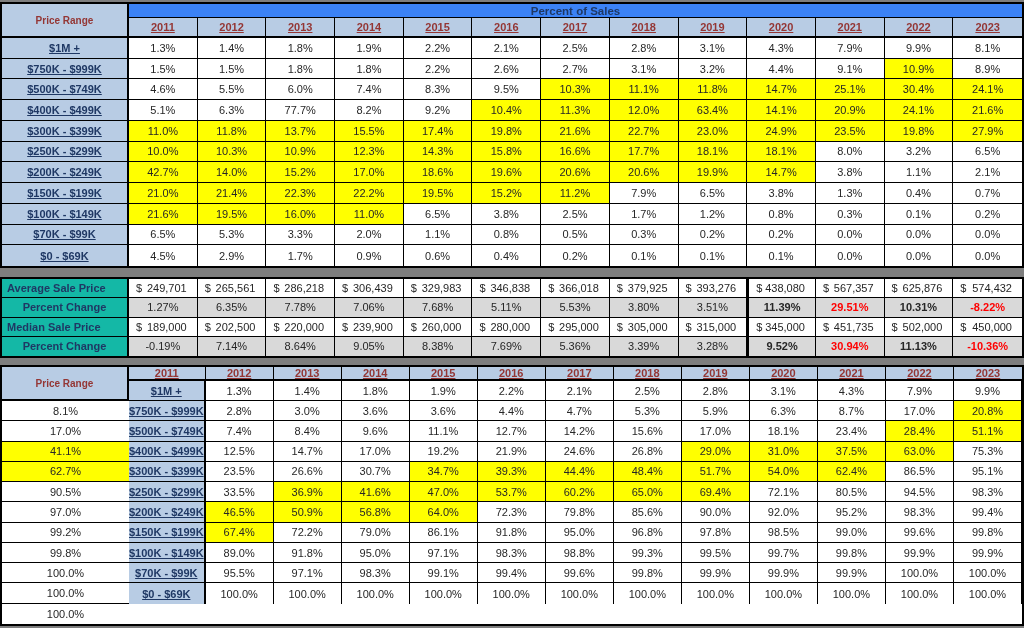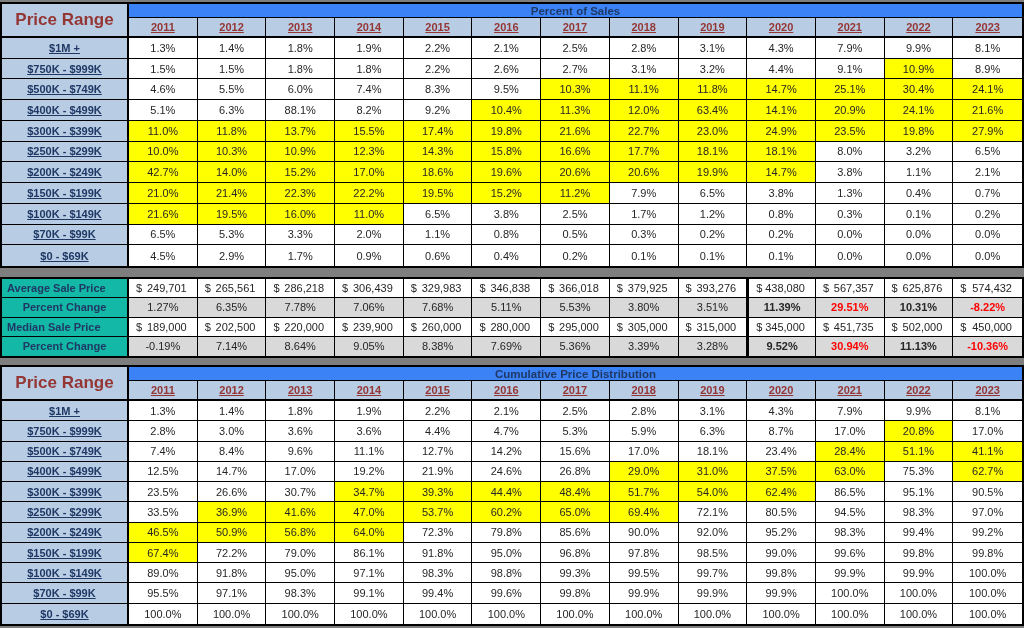--- a/index.html
+++ b/index.html
@@ -21,21 +21,21 @@
     border:2px solid #000;box-sizing:border-box;background:#fff;
   }
   .c{
     display:flex;align-items:center;justify-content:center;
     border-right:1px solid #000;border-bottom:1px solid #000;
     font-size:11px;color:#262626;box-sizing:border-box;background:#fff;
     white-space:nowrap;
   }
   .nr{border-right:none !important;}
   .nb{border-bottom:none !important;}
-  .corner{grid-column:1;grid-row:1/3;background:#B8CCE4;border-right-width:2px;border-bottom-width:2px;color:#943634;font-weight:bold;font-size:17px;}
+  .corner{grid-column:1;grid-row:1/3;background:#B8CCE4;border-right-width:2px;border-bottom-width:2px;color:#943634;font-weight:bold;font-size:10px;}
   .title{grid-column:2/15;background:#3b82f6;color:#1F3864;font-weight:bold;font-size:11.5px;border-right:none;}
   .yr{background:#B8CCE4;color:#943634;font-weight:bold;border-bottom-width:2px;text-decoration:underline;}
   .lab{background:#B8CCE4;color:#1F3864;font-weight:bold;text-decoration:underline;border-right-width:2px;}
   .yellow{background:#FFFF00;}
   .slab{background:#14b8a6;color:#1F3864;font-weight:bold;border-right-width:2px;}
   .slab-left{justify-content:flex-start;padding-left:5px;}
   .cur{justify-content:space-between;padding:0 10px 0 7px;}
   .pct{background:#D9D9D9;text-align:right;}
   .b{font-weight:bold;}
   .red{color:#FF0000;}
@@ -98,21 +98,21 @@
     <div class="c yellow ">10.3%</div>
     <div class="c yellow ">11.1%</div>
     <div class="c yellow ">11.8%</div>
     <div class="c yellow ">14.7%</div>
     <div class="c yellow ">25.1%</div>
     <div class="c yellow ">30.4%</div>
     <div class="c yellow nr ">24.1%</div>
     <div class="c lab">$400K - $499K</div>
     <div class="c ">5.1%</div>
     <div class="c ">6.3%</div>
-    <div class="c ">88.1%</div>
+    <div class="c ">77.7%</div>
     <div class="c ">8.2%</div>
     <div class="c ">9.2%</div>
     <div class="c yellow ">10.4%</div>
     <div class="c yellow ">11.3%</div>
     <div class="c yellow ">12.0%</div>
     <div class="c yellow ">63.4%</div>
     <div class="c yellow ">14.1%</div>
     <div class="c yellow ">20.9%</div>
     <div class="c yellow ">24.1%</div>
     <div class="c yellow nr ">21.6%</div>
@@ -346,21 +346,20 @@
     <div class="c pct nb">5.36%</div>
     <div class="c pct nb">3.39%</div>
     <div class="c pct nb">3.28%</div>
     <div class="c pct b nb zl">9.52%</div>
     <div class="c pct b red nb">30.94%</div>
     <div class="c pct b nb">11.13%</div>
     <div class="c pct b red nr nb">-10.36%</div>
   </section>
 <section class="tbl" id="cumulative-table">
     <div class="c corner">Price Range</div>
-    <div class="c title">Cumulative Price Distribution</div>
     <div class="c yr">2011</div>
     <div class="c yr">2012</div>
     <div class="c yr">2013</div>
     <div class="c yr">2014</div>
     <div class="c yr">2015</div>
     <div class="c yr">2016</div>
     <div class="c yr">2017</div>
     <div class="c yr">2018</div>
     <div class="c yr">2019</div>
     <div class="c yr">2020</div>

